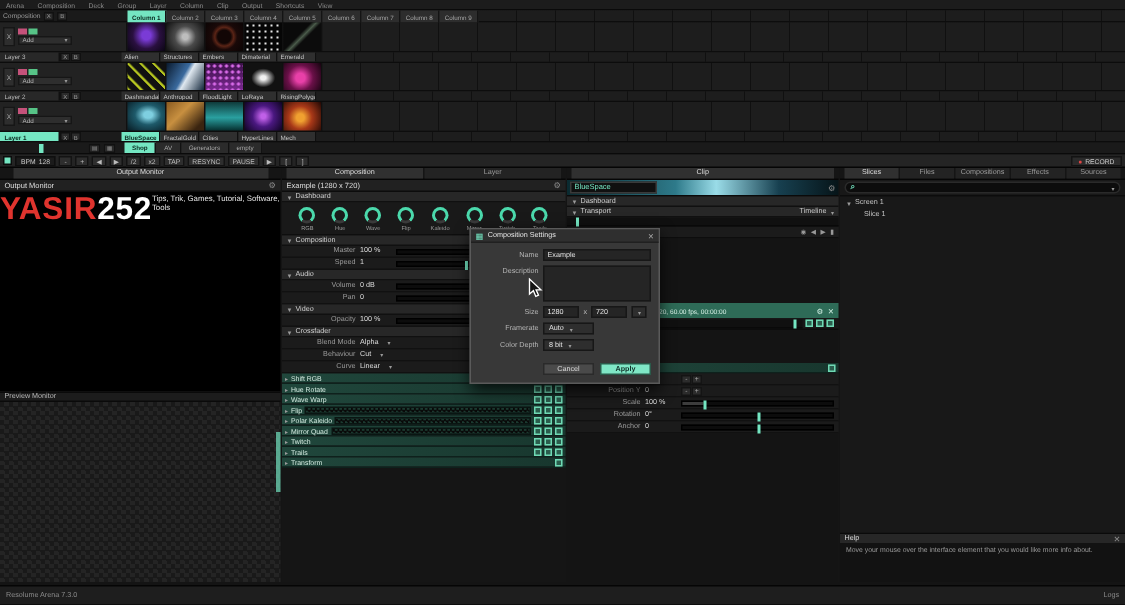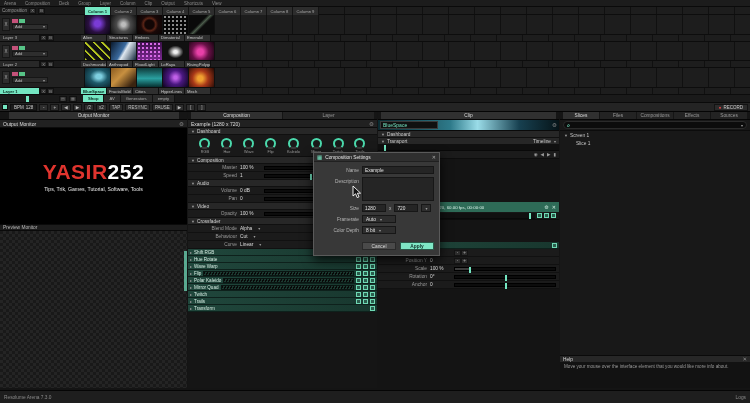--- a/index.html
+++ b/index.html
@@ -84,21 +84,21 @@
   .prow{display:flex;align-items:center;height:8px;font-size:4.8px;color:#bbb;border-bottom:1px solid #111;background:#1b1b1b;padding-right:3px;}
   .plabel{width:52px;text-align:right;padding-right:3px;color:#9a9a9a;}
   .pval{width:24px;color:#ddd;}
   .slider{flex:1;height:4px;background:#0c0c0c;border:1px solid #000;position:relative;}
   .mark{position:absolute;top:-1px;width:2px;height:6px;background:var(--mint);}
   .fillseg{position:absolute;left:0;top:0;bottom:0;background:#3c3c3c;}
   .ddval{display:flex;align-items:center;gap:6px;color:#ddd;}
 
   
   .p-left{left:0;width:187px;}
-  .viewer{height:96px;background:#000;display:flex;flex-direction:column;align-items:center;justify-content:center;}
+  .viewer{height:133px;background:#000;display:flex;flex-direction:row;justify-content:center;}
   .logo-main{font-size:21px;font-weight:bold;letter-spacing:.5px;}
   .logo-red{color:#e0342e;}
   .logo-white{color:#fff;}
   .logo-sub{font-size:5.2px;color:#e8e8e8;margin-top:2px;}
   .pvhead{height:7px;background:#1c1c1c;display:flex;align-items:center;padding:0 3px;font-size:4.8px;color:#b5b5b5;border-top:1px solid #0a0a0a;border-bottom:1px solid #0a0a0a;}
   .checker{flex:1;background:repeating-conic-gradient(#242424 0% 25%,#191919 0% 50%) 0 0/6px 6px;position:relative;}
   .vscroll{position:absolute;right:0;top:20px;width:3px;height:40px;background:var(--mint);opacity:.7;}
   .p-left{display:flex;flex-direction:column;}
 
   

